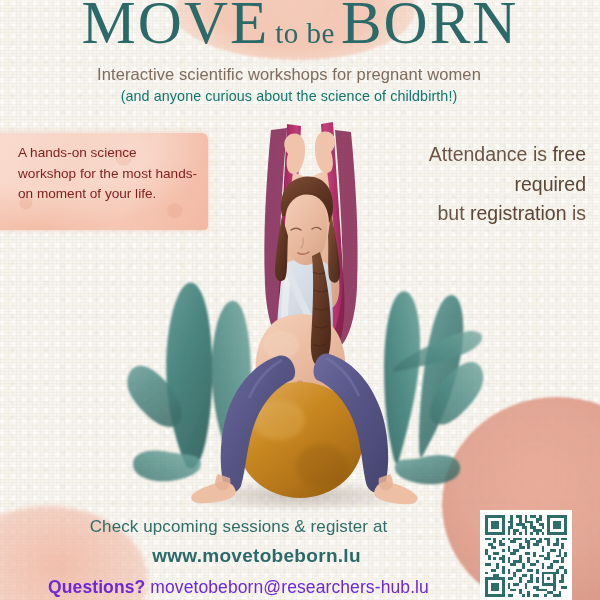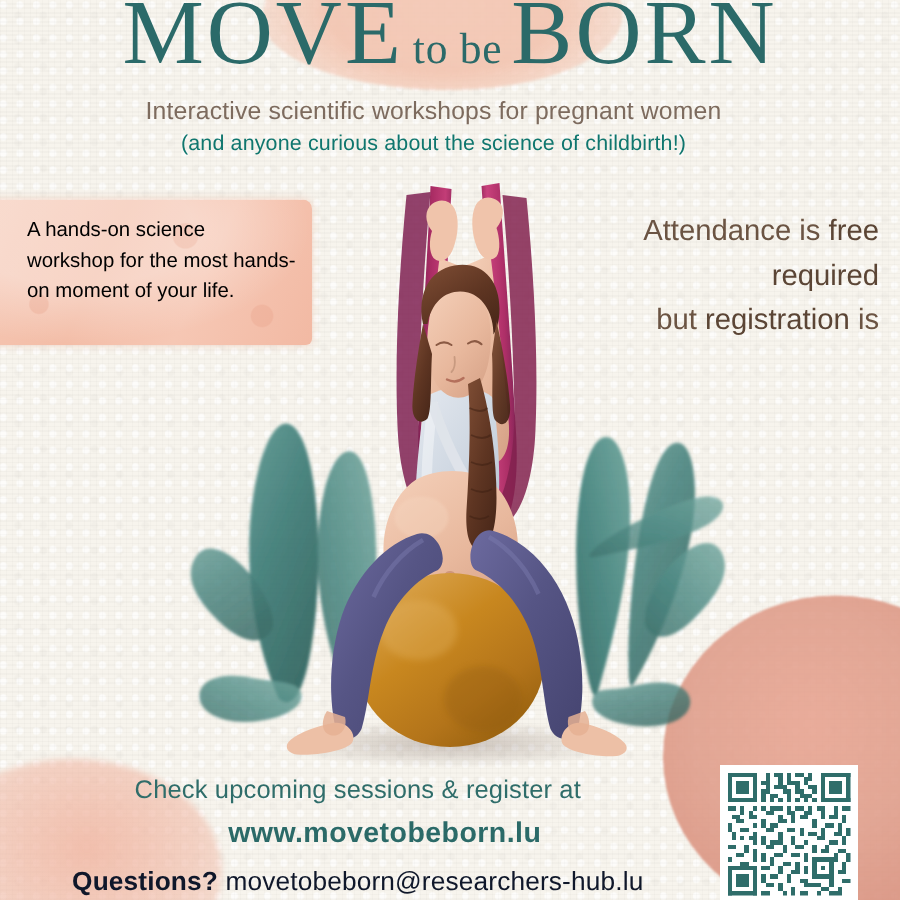--- a/index.html
+++ b/index.html
@@ -93,21 +93,21 @@
   .pink-panel::after{
     content:""; position:absolute; inset:0;
     background-image:
       radial-gradient(circle at 18% 72%, rgba(224,140,113,.22) 0 6px, rgba(0,0,0,0) 7px),
       radial-gradient(circle at 62% 25%, rgba(224,140,113,.18) 0 8px, rgba(0,0,0,0) 9px),
       radial-gradient(circle at 85% 80%, rgba(224,140,113,.2) 0 7px, rgba(0,0,0,0) 8px);
   }
   .left-text{
     position:absolute; left:18px; top:143px;
     width:180px; z-index:6;
-    color:#000000; font-size:13.6px; line-height:1.52;
+    color:#7f1d1d; font-size:13.6px; line-height:1.52;
   }
 
   
   .right-text{
     position:absolute; right:14px; top:140px;
     width:240px; z-index:6;
     text-align:right;
     color:#6b5443; font-size:19.5px; line-height:1.52;
   }
   .right-text b{ font-weight:400; color:#5b4535; }
@@ -121,21 +121,21 @@
   }
   .cta-line{
     text-align:center; color:#2f6d6a; font-size:17px;
     padding-right:122px; letter-spacing:.1px;
   }
   .url-line{
     text-align:center; color:#2b6a68; font-size:19px; font-weight:700;
     padding-right:86px; margin-top:8px; letter-spacing:.3px;
   }
   .q-line{
-    text-align:center; color:#0f172a; font-size:17.5px;
+    text-align:center; color:#6d28d9; font-size:17.5px;
     padding-right:122px; margin-top:10px; letter-spacing:.1px;
   }
   .q-line b{ font-weight:700; }
 
   .qr-wrap{
     position:absolute; right:28px; bottom:-2px;
     width:92px; height:92px;
     background:#fff; padding:5px; z-index:8;
   }
   .qr-wrap svg{ display:block; width:100%; height:100%; }

